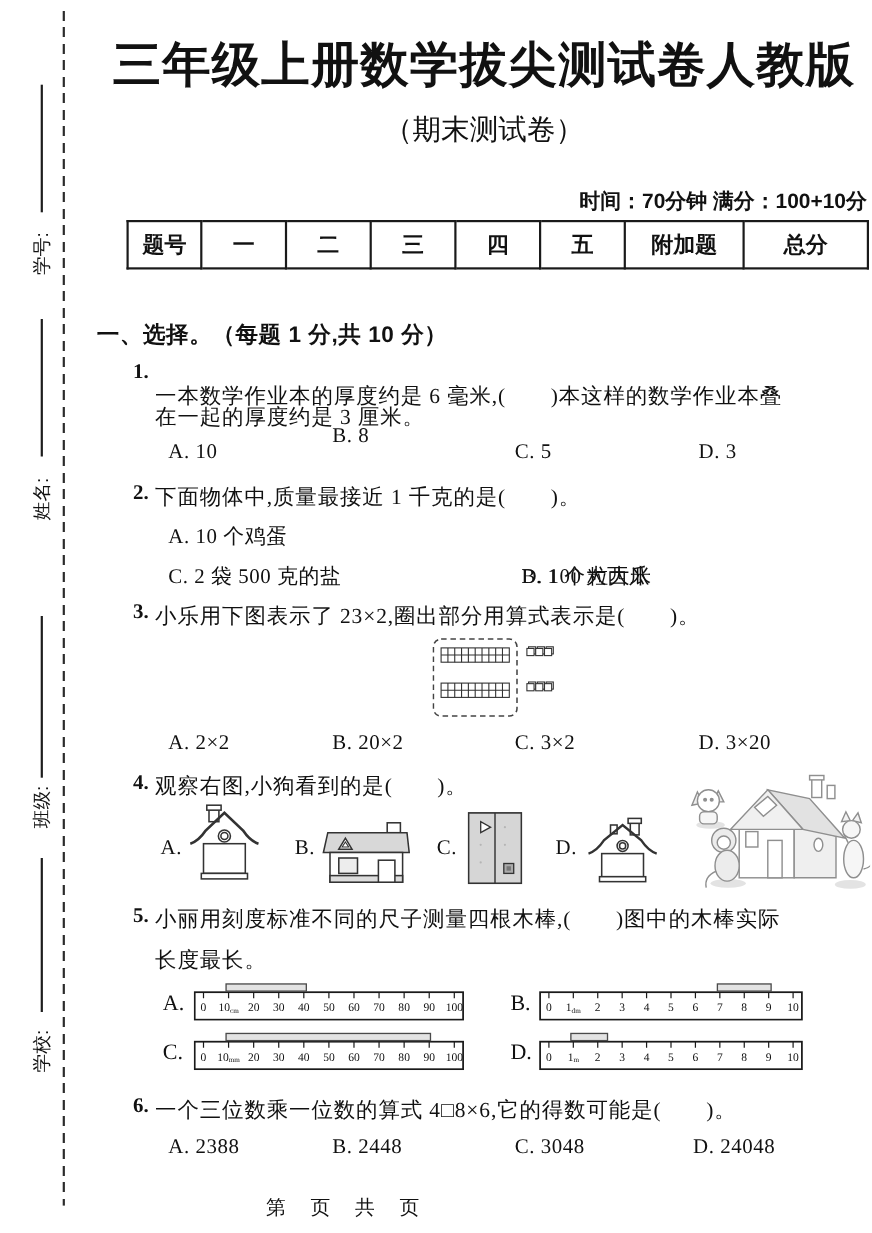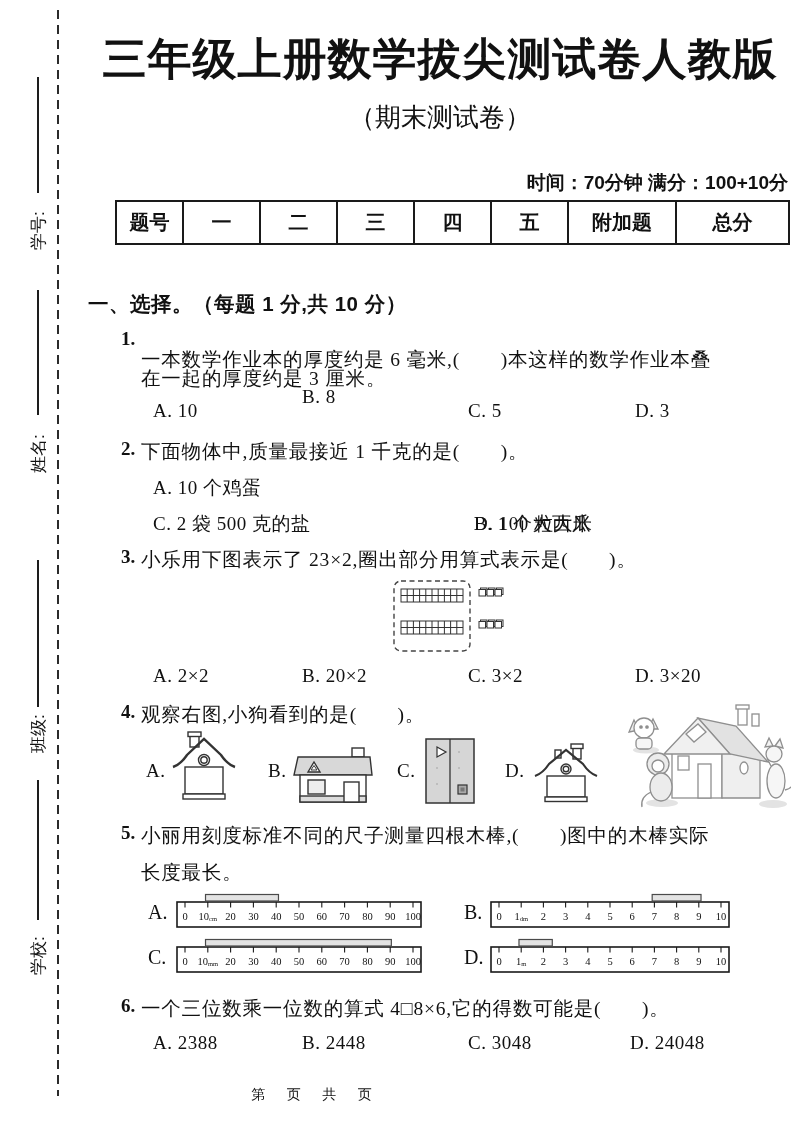--- a/index.html
+++ b/index.html
@@ -24,21 +24,21 @@
   table.score td{border:2px solid #1a1a1a;text-align:center;vertical-align:middle;
     font-family:"Liberation Sans","DejaVu Sans",sans-serif;font-size:20px;font-weight:700;height:41px;padding:0;}
   
   .sec{left:88px;top:290px;font-size:20.5px;font-weight:700;
     font-family:"Liberation Sans","DejaVu Sans",sans-serif;letter-spacing:.5px;}
   .qnum{position:absolute;left:121px;font-size:19px;font-weight:700;}
   .qtext{position:absolute;left:141px;font-size:19.5px;letter-spacing:.8px;white-space:nowrap;}
   .opt{position:absolute;font-size:19px;letter-spacing:.5px;white-space:nowrap;}
   .oA{left:153px}.oB{left:302px}.oC{left:468px}.oD{left:635px}.oB2{left:474px}.oD6{left:630px}
   .rlabel{position:absolute;font-size:20px;}
-  .footer{left:0;top:1086px;width:632px;text-align:center;font-size:14px;letter-spacing:9px;}
+  .footer{left:0;top:1086px;width:632px;text-align:center;font-size:18px;letter-spacing:9px;}
   svg{display:block;}
 </style>
 </head>
 <body>
 
 <div class="dash-rule"></div>
 <div class="mline" style="top:77px;height:116px;"></div>
 <div class="mline" style="top:290px;height:125px;"></div>
 <div class="mline" style="top:560px;height:147px;"></div>
 <div class="mline" style="top:780px;height:140px;"></div>

